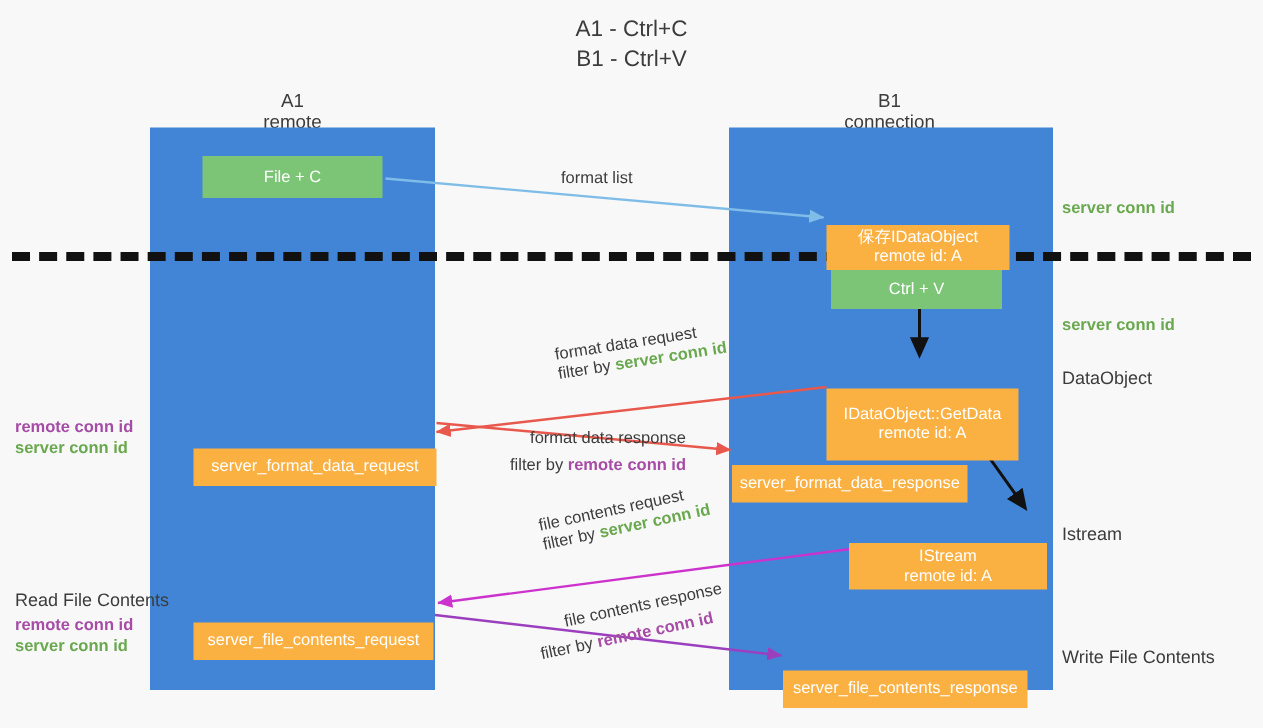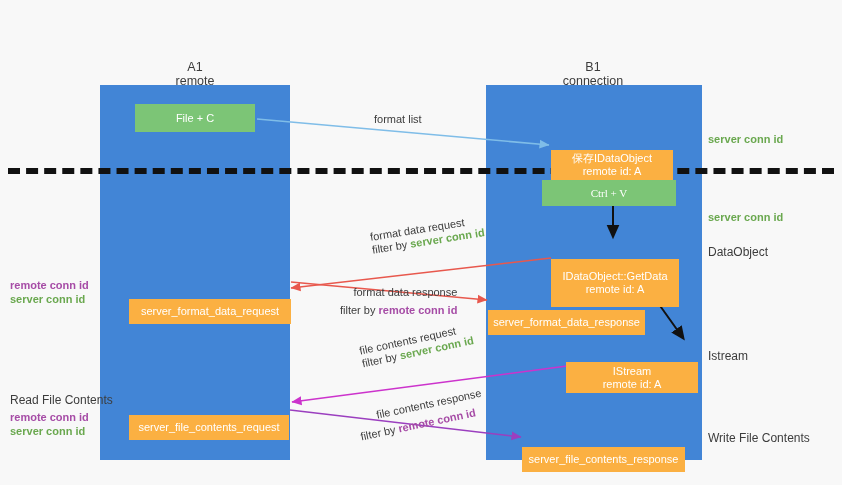--- a/index.html
+++ b/index.html
@@ -92,20 +92,22 @@
     left: 8px; top: 168px;
     width: 826px; height: 0;
     border-top: 6px dashed #111111;
   }
 </style>
 </head>
 <body>
 
 <div id="canvas">
 
+  <div class="abs" id="title">A1 - Ctrl+C
+B1 - Ctrl+V</div>
 
   <div class="abs col-head" style="left:95px; top:60px;">
     <span>A1</span>
     <span class="sub">remote</span>
   </div>
   <div class="abs col-head" style="left:493px; top:60px;">
     <span>B1</span>
     <span class="sub">connection</span>
   </div>
 
@@ -150,21 +152,21 @@
 
   <div class="abs node green" style="left:135px; top:104px; width:120px; height:28px;">
     <span>File + C</span>
   </div>
 
   <div class="abs node orange" style="left:551px; top:128px; width:122px; height:30px;">
     <span>保存IDataObject</span>
     <span class="l2">remote id: A</span>
   </div>
 
-  <div class="abs node green" style="left:542px; top:180px; width:134px; height:26px;font-family:Liberation Serif, serif;">
+  <div class="abs node green" style="left:554px; top:180px; width:114px; height:26px;">
     <span>Ctrl + V</span>
   </div>
 
   <div class="abs node orange" style="left:551px; top:237px; width:128px; height:48px;">
     <span>IDataObject::GetData</span>
     <span class="l2">remote id: A</span>
   </div>
 
   <div class="abs node orange" style="left:129px; top:277px; width:162px; height:25px;">
     <span>server_format_data_request</span>

